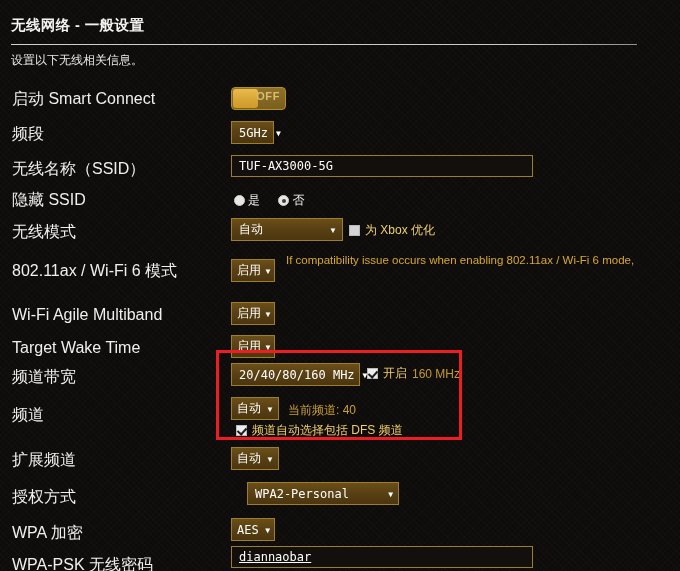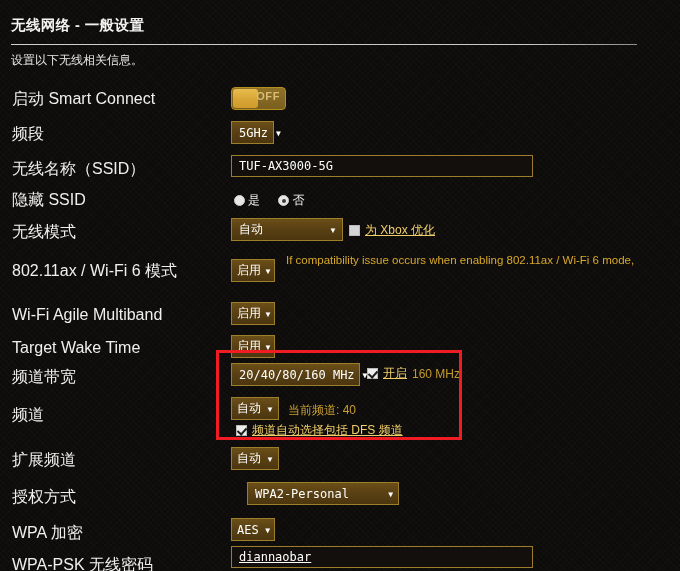--- a/index.html
+++ b/index.html
@@ -193,21 +193,21 @@
   .cb.on::after {
     content: "";
     position: absolute;
     left: 2px; top: 0px;
     width: 4px; height: 7px;
     border: solid #1d1d1d;
     border-width: 0 2px 2px 0;
     transform: rotate(42deg);
   }
   .cb.dim { background: #d5d5d5; }
-  .gold-lt { color: #f0cf6a; font-size: 12px; text-decoration: underline; }
+  .gold-lt { color: #f0cf6a; font-size: 12px; }
   .gold-dk { color: #c39a2c; font-size: 12px; }
 
   
   .hint {
     color: #d8a92a;
     font-size: 11.5px;
     line-height: 16px;
     white-space: nowrap;
   }
   .hint a {

